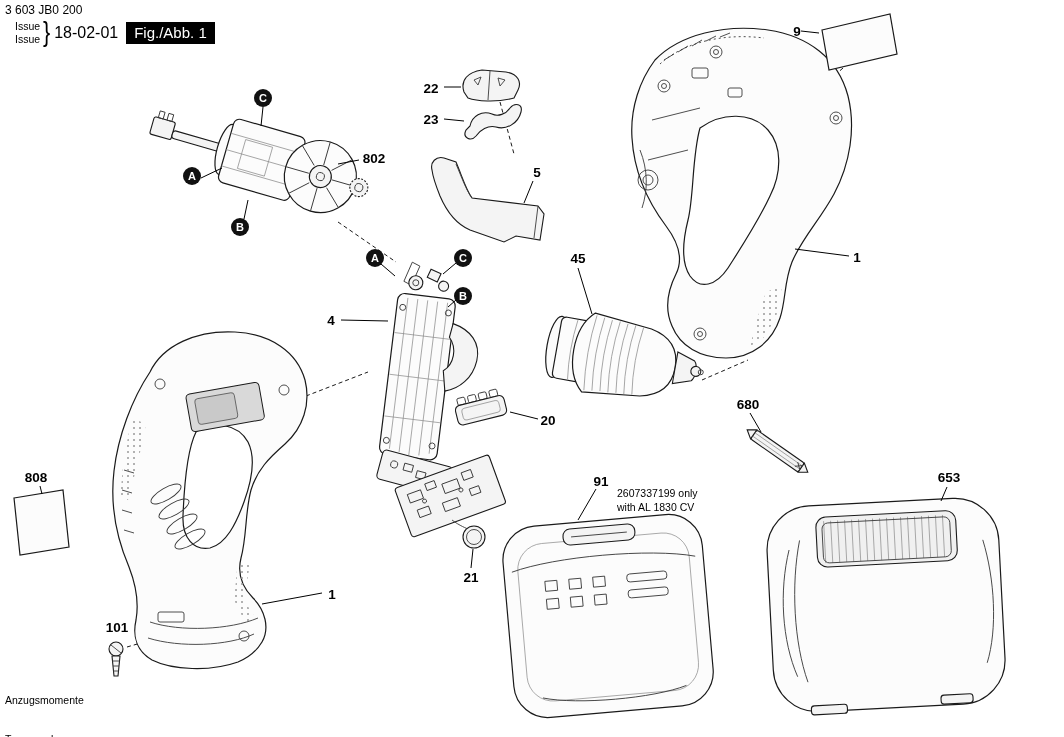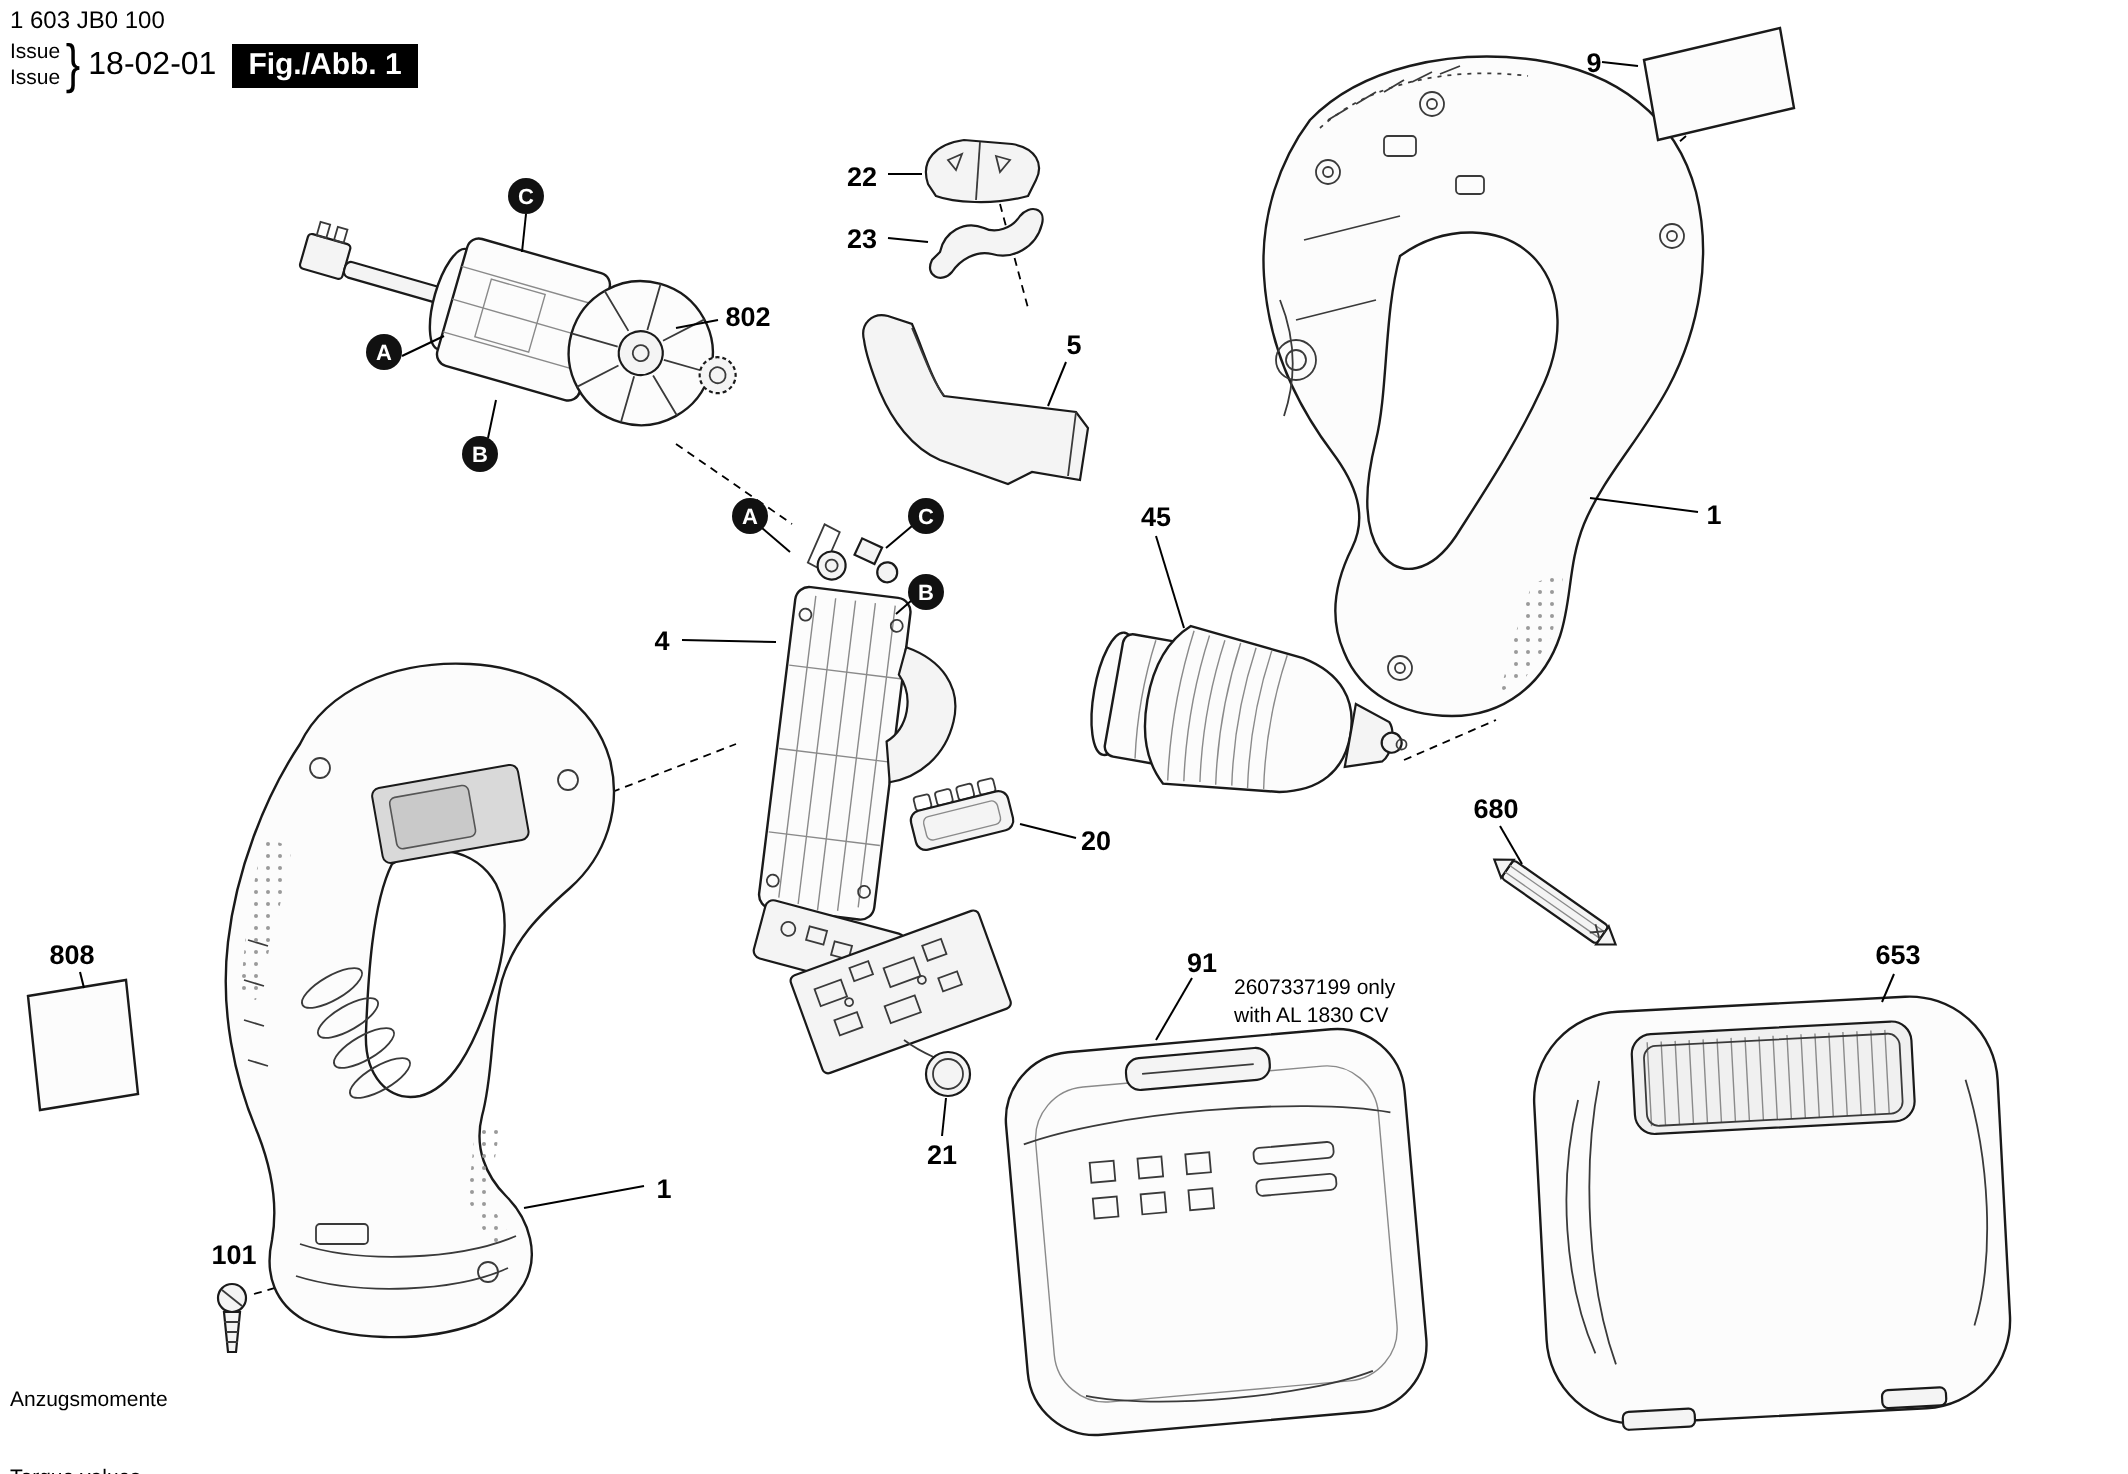--- a/index.html
+++ b/index.html
@@ -1,45 +1,45 @@
 <!DOCTYPE html>
 <html><head>
 <meta charset="utf-8">
 <style>
   html,body { margin:0; padding:0; background:#fff; }
   .page {
     position:relative; width:1064px; height:737px; background:#ffffff;
     font-family:"Liberation Sans", sans-serif; color:#000; overflow:hidden;
   }
   .part-number { position:absolute; left:5px; top:3px; font-size:12px; }
-  .issue-row { position:absolute; left:5px; top:19px; display:flex; align-items:center; gap:2px; }
+  .issue-row { position:absolute; left:15px; top:19px; display:flex; align-items:center; gap:2px; }
   .issue-words { display:flex; flex-direction:column; font-size:10.5px; line-height:1.15; }
   .brace { font-size:27px; font-weight:300; line-height:1; transform:scaleX(0.8); }
   .issue-date { font-size:16px; margin:0 6px 0 1px; }
-  .fig-box { background:#000; color:#fff; font-size:15px; font-weight:bold; padding:2px 8px 3px; }
+  .fig-box { background:#000; color:#fff; font-size:15px; font-weight:normal; padding:2px 8px 3px; }
   .mods { position:absolute; left:946px; top:9px; font-size:10.5px; line-height:1.24; }
   .torque { position:absolute; left:5px; top:668px; font-size:10.5px; line-height:1.24; white-space:pre; }
   svg.diagram { position:absolute; left:0; top:0; }
   .outline { fill:#fcfcfc; stroke:#1a1a1a; stroke-width:1.2; }
   .outline2 { fill:#f4f4f4; stroke:#1a1a1a; stroke-width:1.1; }
   .darkfill { fill:#d9d9d9; stroke:#1a1a1a; stroke-width:1; }
   .detail { fill:none; stroke:#3a3a3a; stroke-width:0.9; }
   .lightline { fill:none; stroke:#8a8a8a; stroke-width:0.7; }
   .leader { stroke:#000; stroke-width:1; fill:none; }
   .dash { stroke:#000; stroke-width:0.9; stroke-dasharray:4 3; fill:none; }
   .callout { font-family:"Liberation Sans", sans-serif; font-size:13.5px; font-weight:bold; fill:#000; text-anchor:middle; }
   .note-text { font-family:"Liberation Sans", sans-serif; font-size:10.5px; fill:#000; }
   .marker-letter { font-family:"Liberation Sans", sans-serif; font-size:11px; font-weight:bold; fill:#fff; text-anchor:middle; }
 </style>
 </head>
 <body>
 
 <div class="page">
 
-  <div class="part-number">1 603 JB0 100</div>
+  <div class="part-number">3 603 JB0 200</div>
 
   <div class="issue-row">
     <div class="issue-words">
       <span>Issue</span>
       <span>Issue</span>
     </div>
     <span class="brace">}</span>
     <span class="issue-date">18-02-01</span>
     <span class="fig-box">Fig./Abb. 1</span>
   </div>

